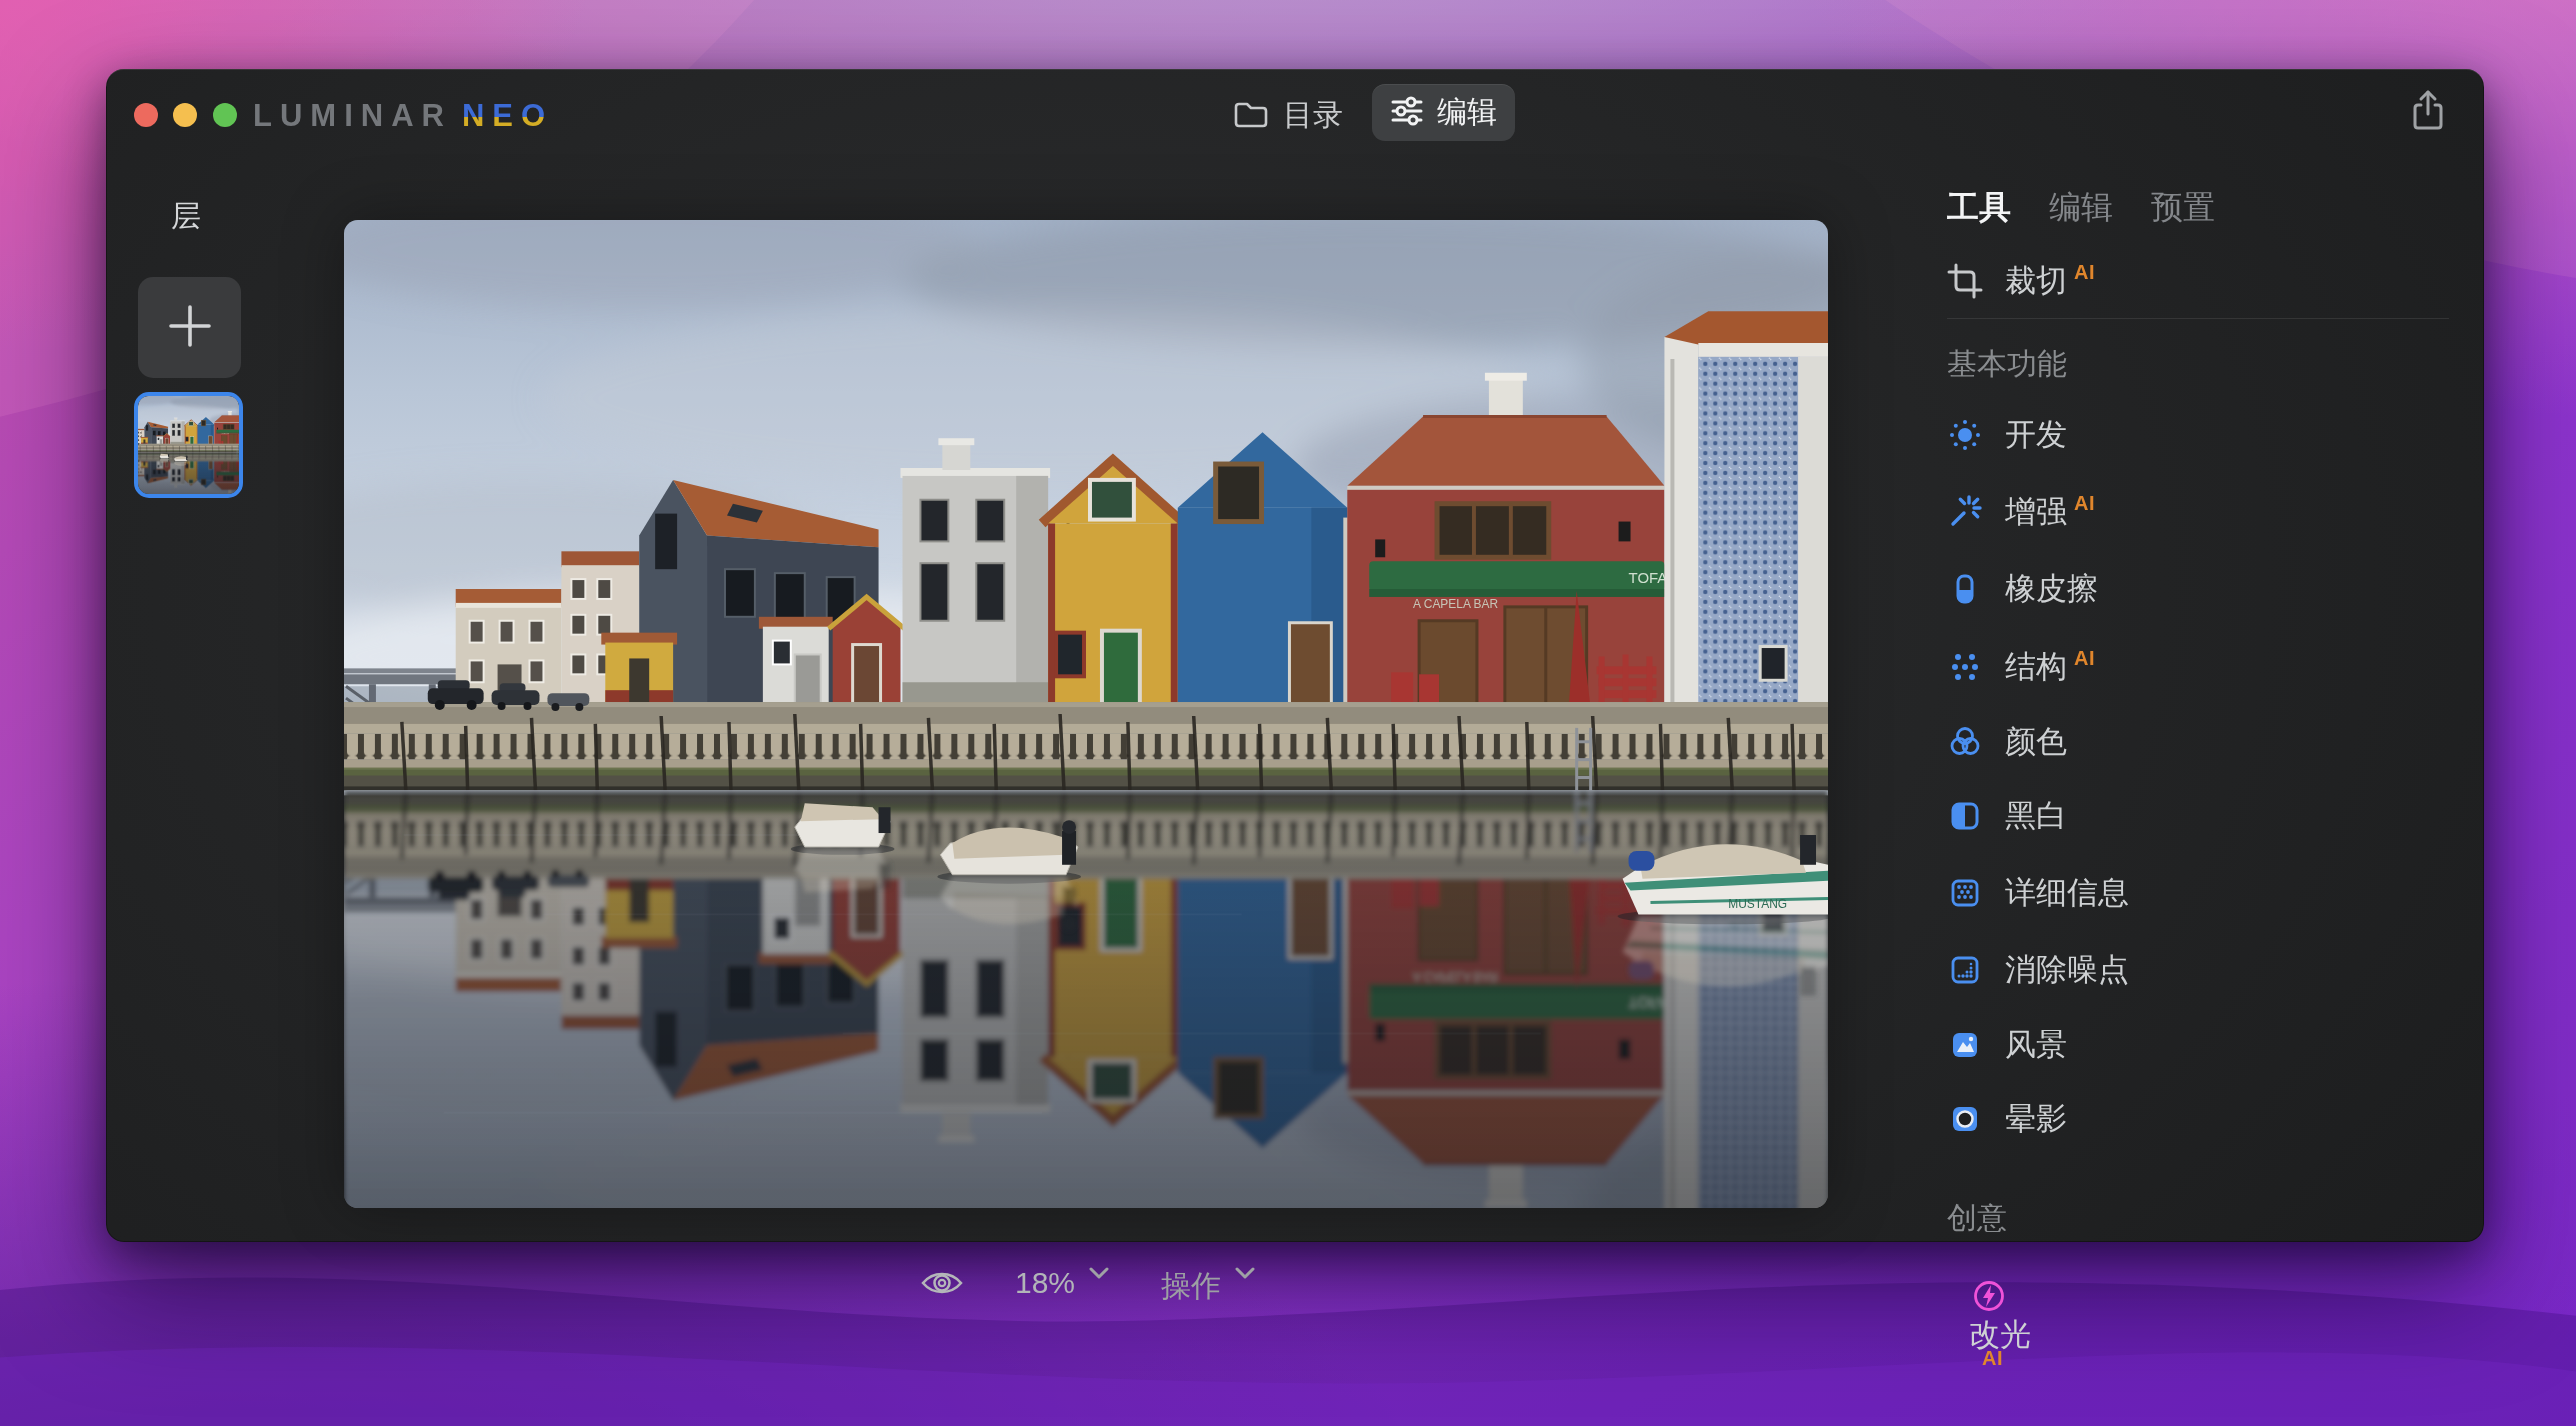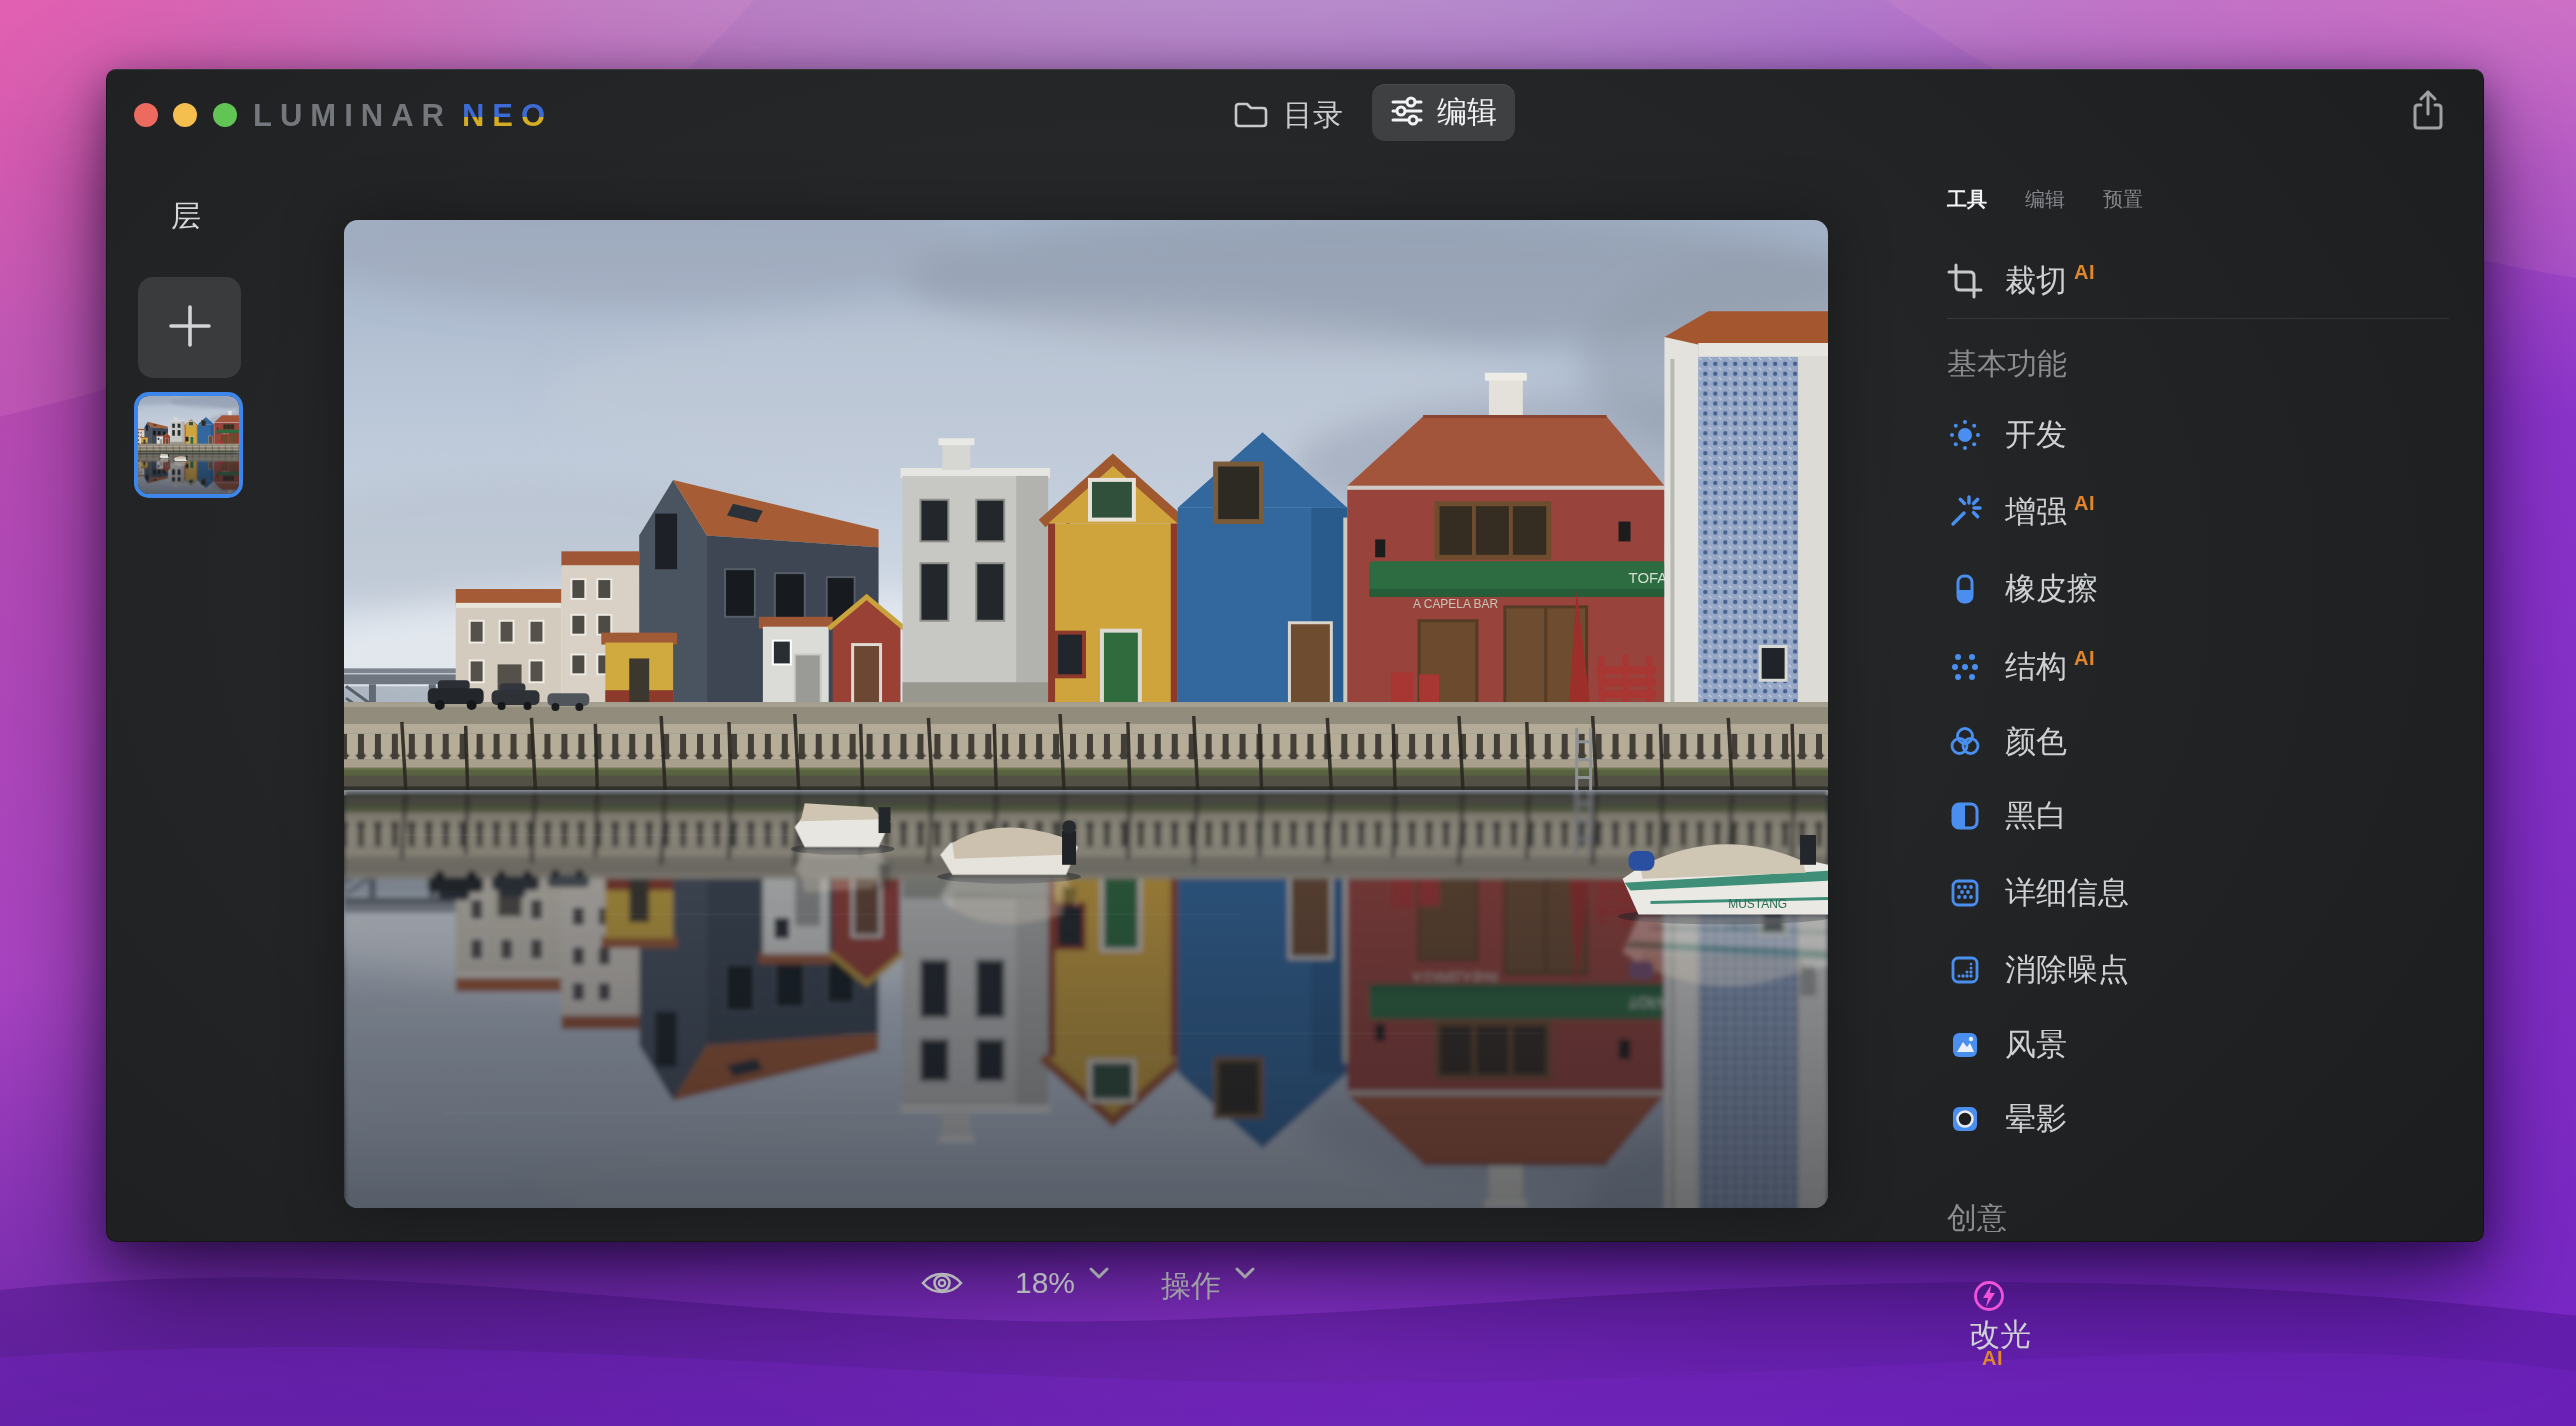--- a/index.html
+++ b/index.html
@@ -7,21 +7,21 @@
     font-family:"Liberation Sans",sans-serif;
     background:
       radial-gradient(1092px 695px at -3% -5%, rgba(235,82,170,.85), rgba(235,82,170,0) 62%),
       radial-gradient(1488px 893px at 104% -8%, rgba(225,125,190,.8), rgba(225,125,190,0) 60%),
       radial-gradient(2382px 992px at 50% -15%, rgba(190,182,215,.95), rgba(190,182,215,0) 65%),
       radial-gradient(1985px 1191px at 8% 125%, rgba(58,16,135,.9), rgba(58,16,135,0) 68%),
       radial-gradient(1786px 893px at 85% 118%, rgba(110,35,200,.75), rgba(110,35,200,0) 70%),
       linear-gradient(150deg,#c050a8 0%,#a843c2 35%,#8f35cf 62%,#7a28c4 100%);}
   .waves{position:absolute;inset:0;}
   
-  .window{position:absolute;left:106px;top:69px;width:2378px;height:1173px;border-radius:10px;
+  .window{position:absolute;left:106px;top:69px;width:2378px;height:1173px;border-radius:18px;
     background:radial-gradient(1687px 1141px at 42% 44%, #2c2d2f 0%, #242526 50%, #1c1d1e 100%);
     box-shadow:0 45px 109px rgba(10,0,30,.55),0 12px 40px rgba(10,0,30,.45),
       inset 0 1px 0 rgba(255,255,255,.14), inset 0 0 0 1px rgba(0,0,0,.35);}
   .tl{position:absolute;top:34px;width:24px;height:24px;border-radius:50%;cursor:default;}
   .tl.red{left:28px;background:#ed6a5e;} .tl.yellow{left:67px;background:#f5bf4f;} .tl.green{left:107px;background:#61c454;}
   .logo{position:absolute;left:147px;top:30px;height:34px;display:flex;align-items:center;
     font-weight:700;font-size:31px;letter-spacing:8px;}
   .logo .lum{color:#74777b;}
   .logo .neo{margin-left:10px;background:linear-gradient(to bottom,#3c6bd6 0%,#3c6bd6 52%,#d4ad25 52%,#d4ad25 100%);
     -webkit-background-clip:text;background-clip:text;color:transparent;}
@@ -43,21 +43,21 @@
   .photo-frame{position:absolute;left:238px;top:151px;width:1484px;height:988px;border-radius:14px;overflow:hidden;
     box-shadow:0 0 60px rgba(0,0,0,.35);}
   .viewer{position:absolute;top:1197px;height:36px;display:flex;align-items:flex-start;}
   .viewer .lbl{font-size:30px;}
   .eye-btn{left:814px;cursor:pointer;}
   .zoom-ctl{left:909px;gap:13px;color:#b2b5b8;cursor:pointer;}
   .act-ctl{left:1055px;gap:13px;color:#9da0a3;cursor:pointer;}
   
   .rpanel{position:absolute;left:1841px;top:0;width:516px;height:1266px;}
   .rtabs{position:absolute;left:0;top:117px;display:flex;gap:38px;}
-  .rtab{font-size:20px;color:#84878b;cursor:pointer;}
+  .rtab{font-size:32px;color:#84878b;cursor:pointer;}
   .rtab.active{color:#f3f4f5;font-weight:700;}
   .tool-row{position:absolute;left:0;display:flex;align-items:center;height:36px;cursor:pointer;}
   .tool-row .ticon{width:36px;height:36px;flex:0 0 36px;display:flex;align-items:center;justify-content:center;}
   .tool-row .tlabel{margin-left:22px;font-size:31px;color:#ced1d3;white-space:nowrap;}
   .ai-badge{font-size:20px;font-weight:700;color:#e0862c;margin-left:7px;letter-spacing:0.5px;position:relative;top:-9px;}
   .sec-header{position:absolute;left:0;font-size:30px;color:#8a8d90;}
   .divider{position:absolute;left:0;width:502px;height:1px;background:rgba(255,255,255,.09);}
 </style>
 </head>
 <body>

